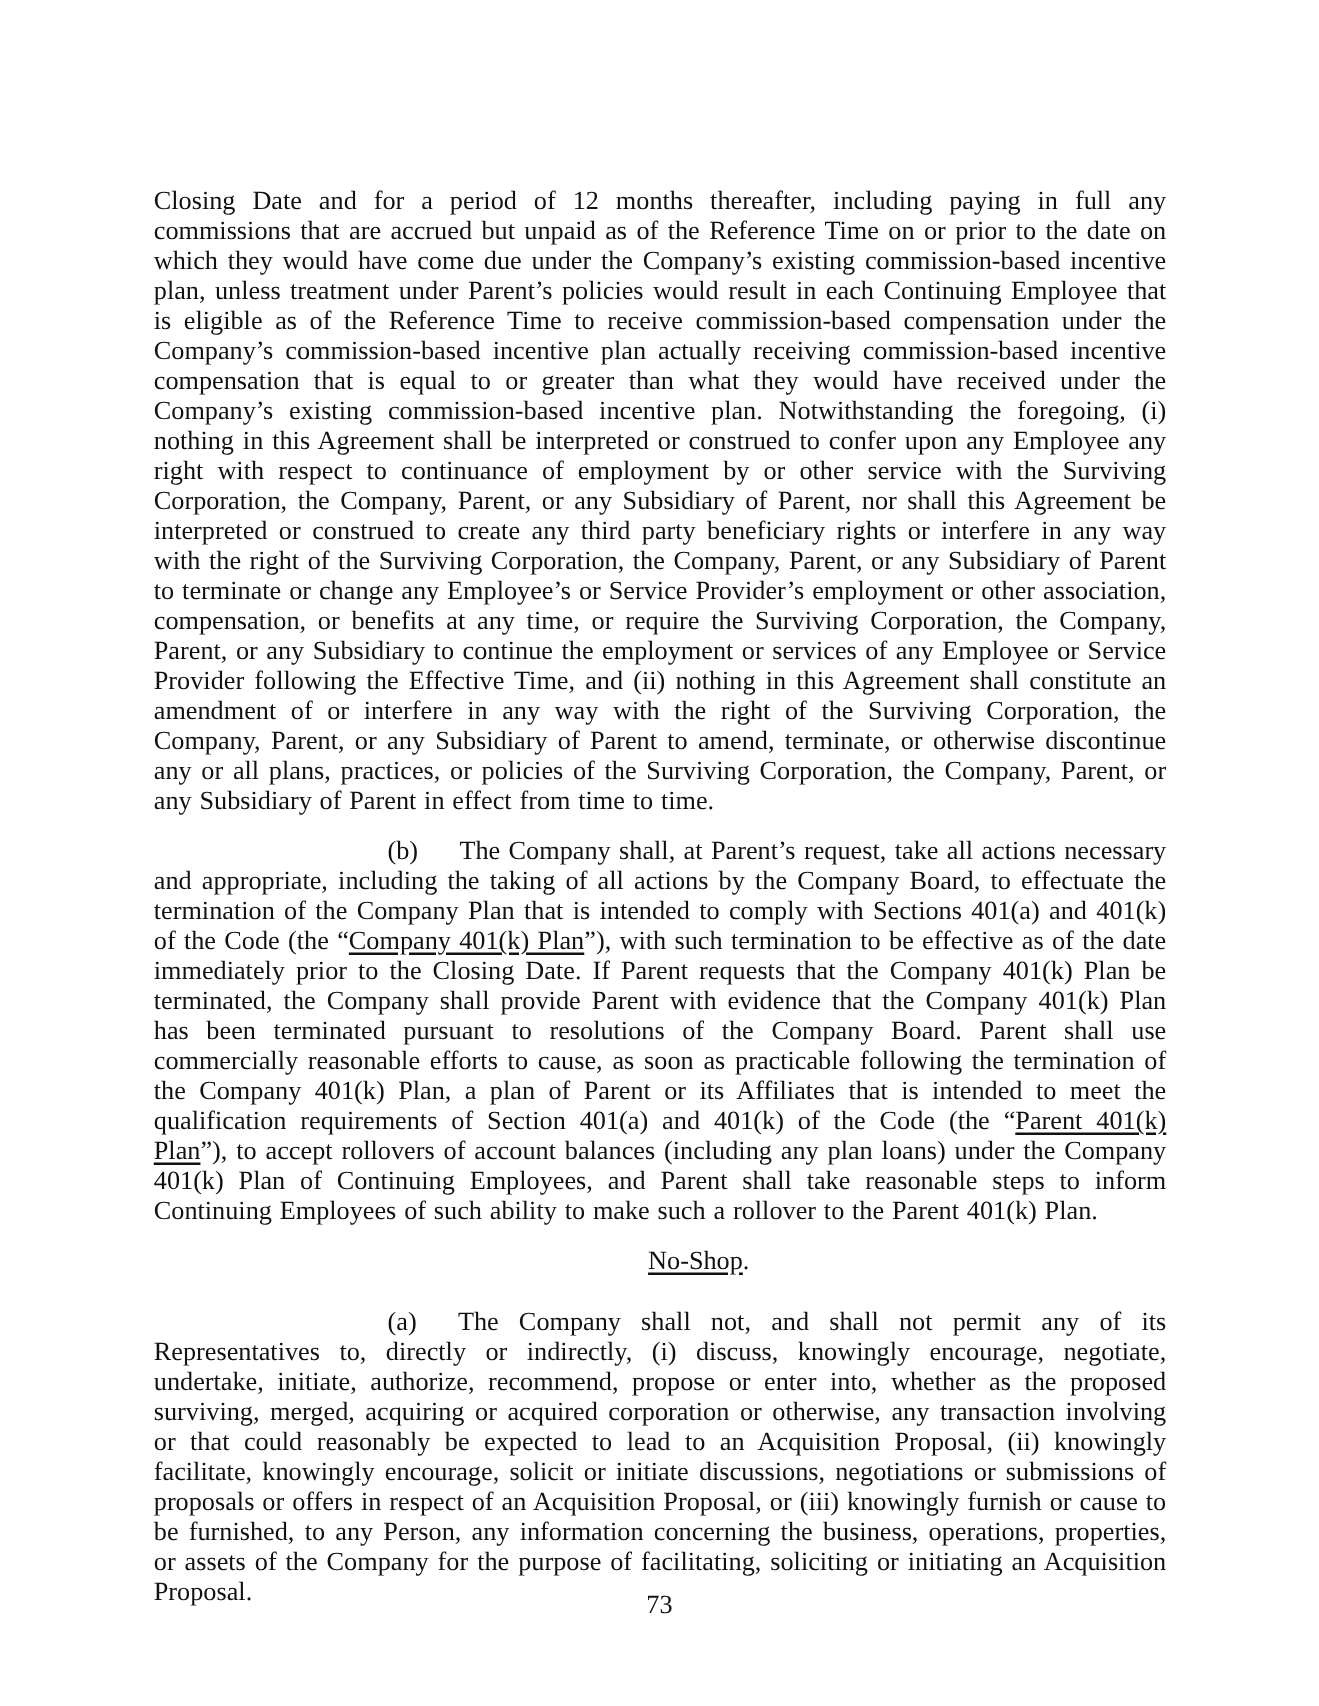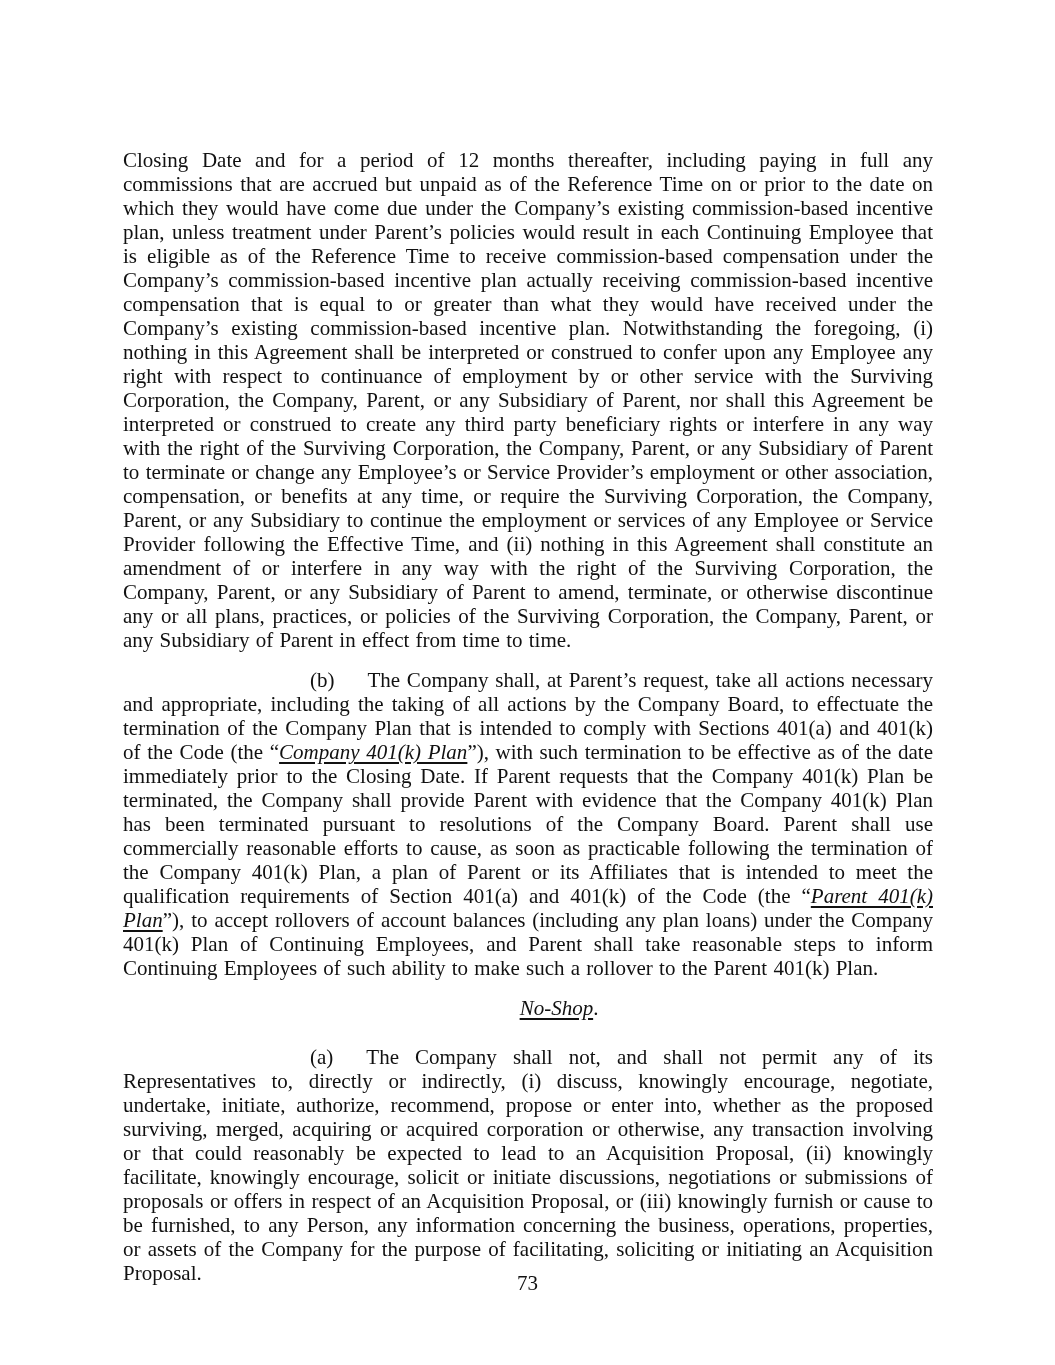--- a/index.html
+++ b/index.html
@@ -36,21 +36,20 @@
     text-indent: 62px;
     text-align: center;
     margin-bottom: 25px;
   }
   .marker {
     padding-right: 33px;
   }
   .u {
     text-decoration: underline;
     text-underline-offset: 3px;
-    font-style: italic;
   }
   .page-number {
     position: absolute;
     top: 1271px;
     left: 0;
     width: 1055px;
     text-align: center;
     font-size: 21px;
     line-height: 24px;
   }

